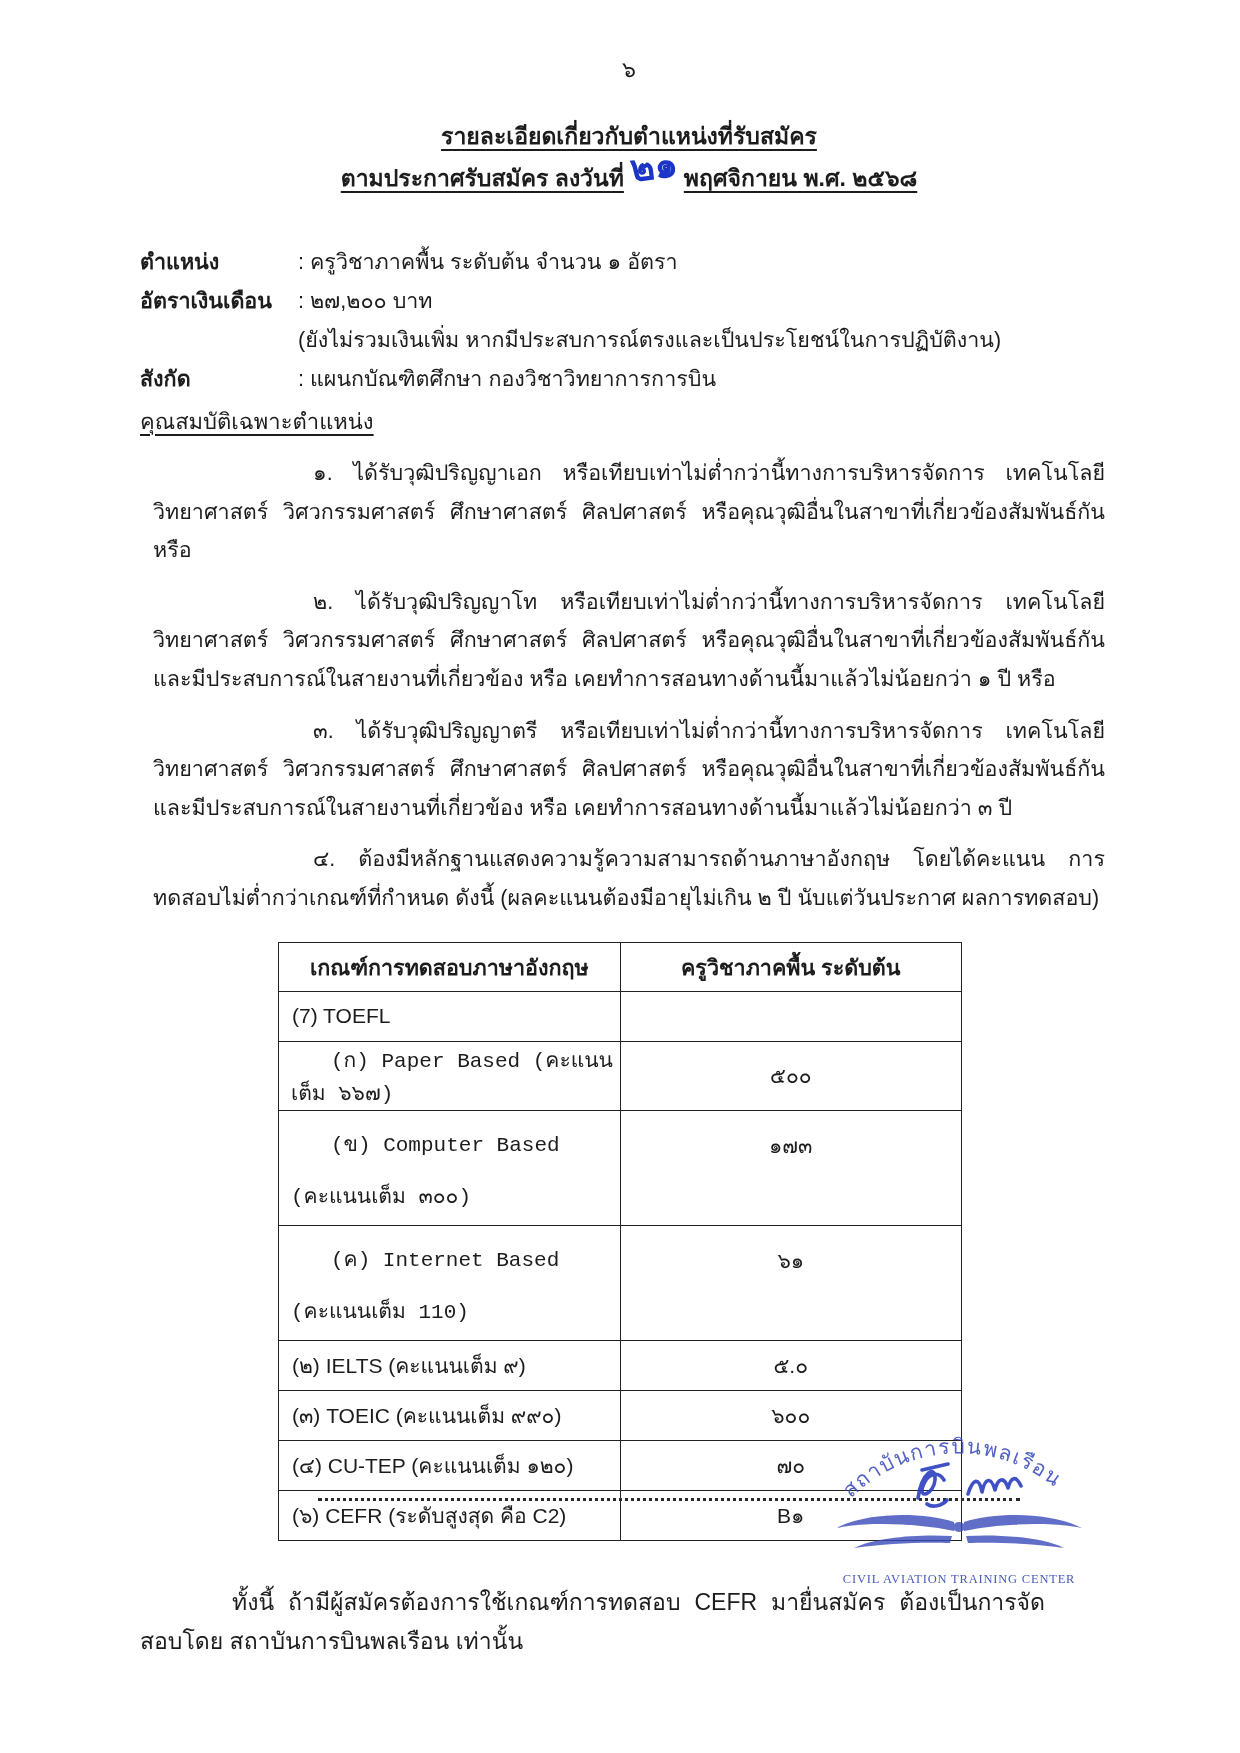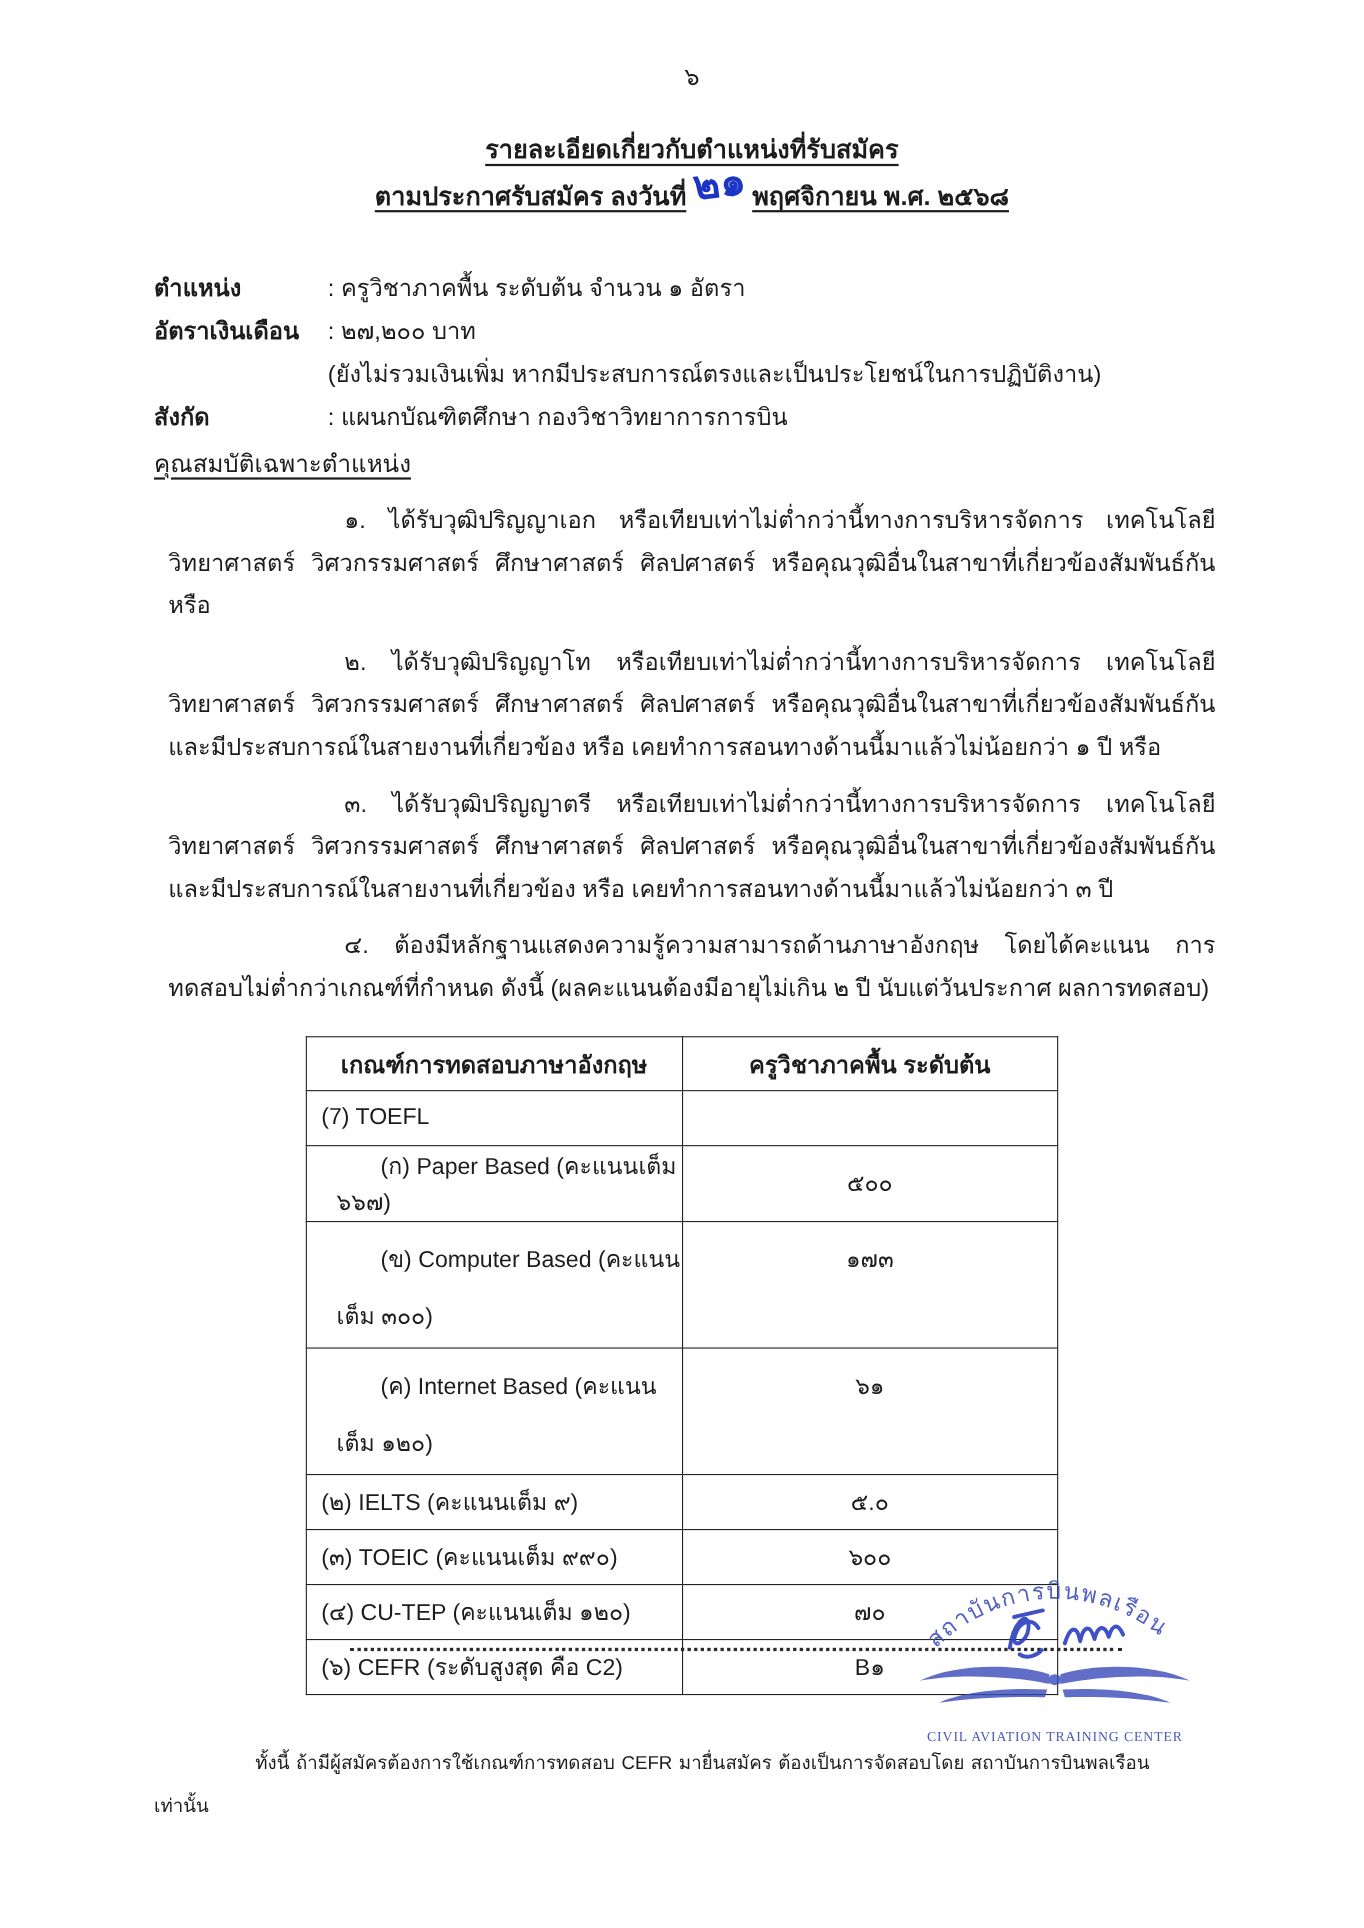--- a/index.html
+++ b/index.html
@@ -71,27 +71,27 @@
     width: 684px;
     table-layout: fixed;
     font-size: 21px;
   }
   .score-table th, .score-table td { border: 1.6px solid #222; }
   .score-table th {
     height: 46px; text-align: center; font-weight: bold; font-size: 21.5px;
   }
   .score-table td { height: 47px; }
   .score-table td.crit { padding-left: 13px; text-align: left; }
-  .score-table td.crit.sub { padding-left: 27px; text-indent: 40px; }
+  .score-table td.crit.sub { padding-left: 12px; text-indent: 40px; font-family: Liberation Mono, monospace; }
   .score-table td.score { text-align: center; }
   .score-table tr.tall td { height: 100px; vertical-align: top; padding-top: 9px; line-height: 52px; }
 
   .closing-note {
     margin: 42px 0 0 0;
-    font-size: 17px;
+    font-size: 23px;
     line-height: 39px;
     text-indent: 92px;
     max-width: 905px;
     text-align: justify;
   }
 
   .dotted-sep {
     position: absolute;
     left: 318px; top: 1498px;
     width: 702px; height: 0;
@@ -162,21 +162,21 @@
         </tr>
         <tr>
           <td class="crit sub">(ก) Paper Based (คะแนนเต็ม ๖๖๗)</td>
           <td class="score">๕๐๐</td>
         </tr>
         <tr class="tall">
           <td class="crit sub">(ข) Computer Based (คะแนนเต็ม ๓๐๐)</td>
           <td class="score">๑๗๓</td>
         </tr>
         <tr class="tall">
-          <td class="crit sub">(ค) Internet Based (คะแนนเต็ม ๑๒๐)</td>
+          <td class="crit sub">(ค) Internet Based (คะแนนเต็ม 110)</td>
           <td class="score">๖๑</td>
         </tr>
         <tr>
           <td class="crit">(๒)  IELTS (คะแนนเต็ม ๙)</td>
           <td class="score">๕.๐</td>
         </tr>
         <tr>
           <td class="crit">(๓)  TOEIC (คะแนนเต็ม ๙๙๐)</td>
           <td class="score">๖๐๐</td>
         </tr>

